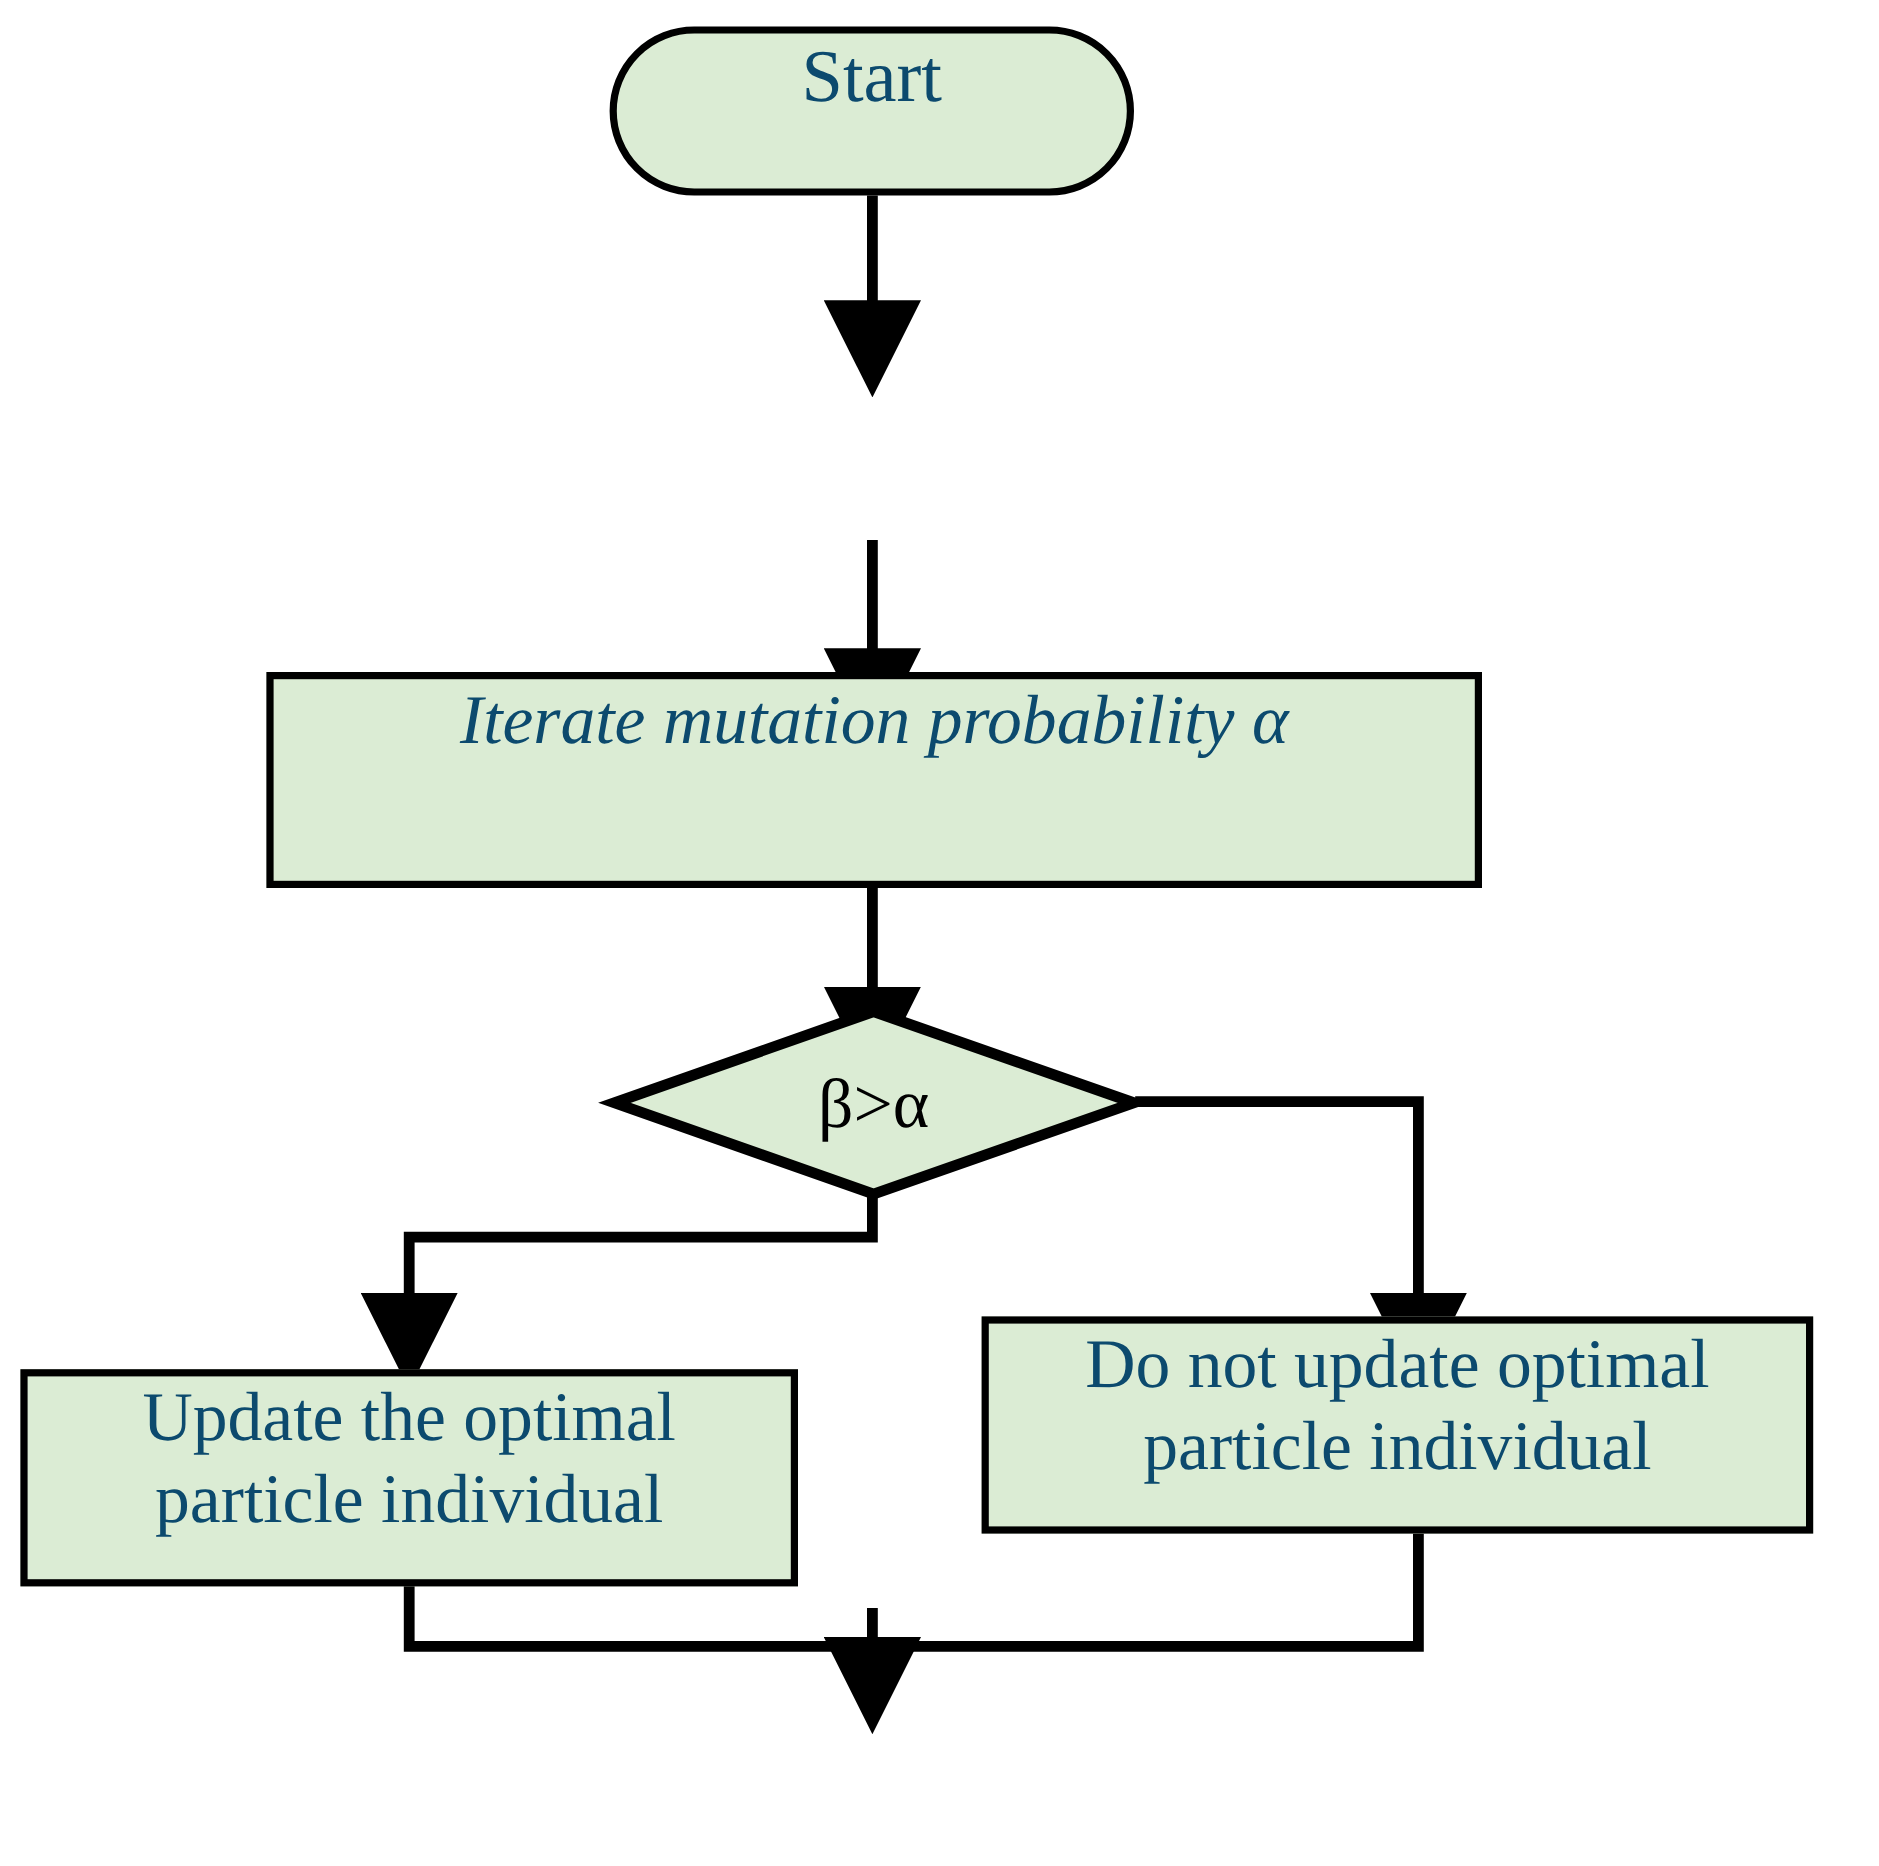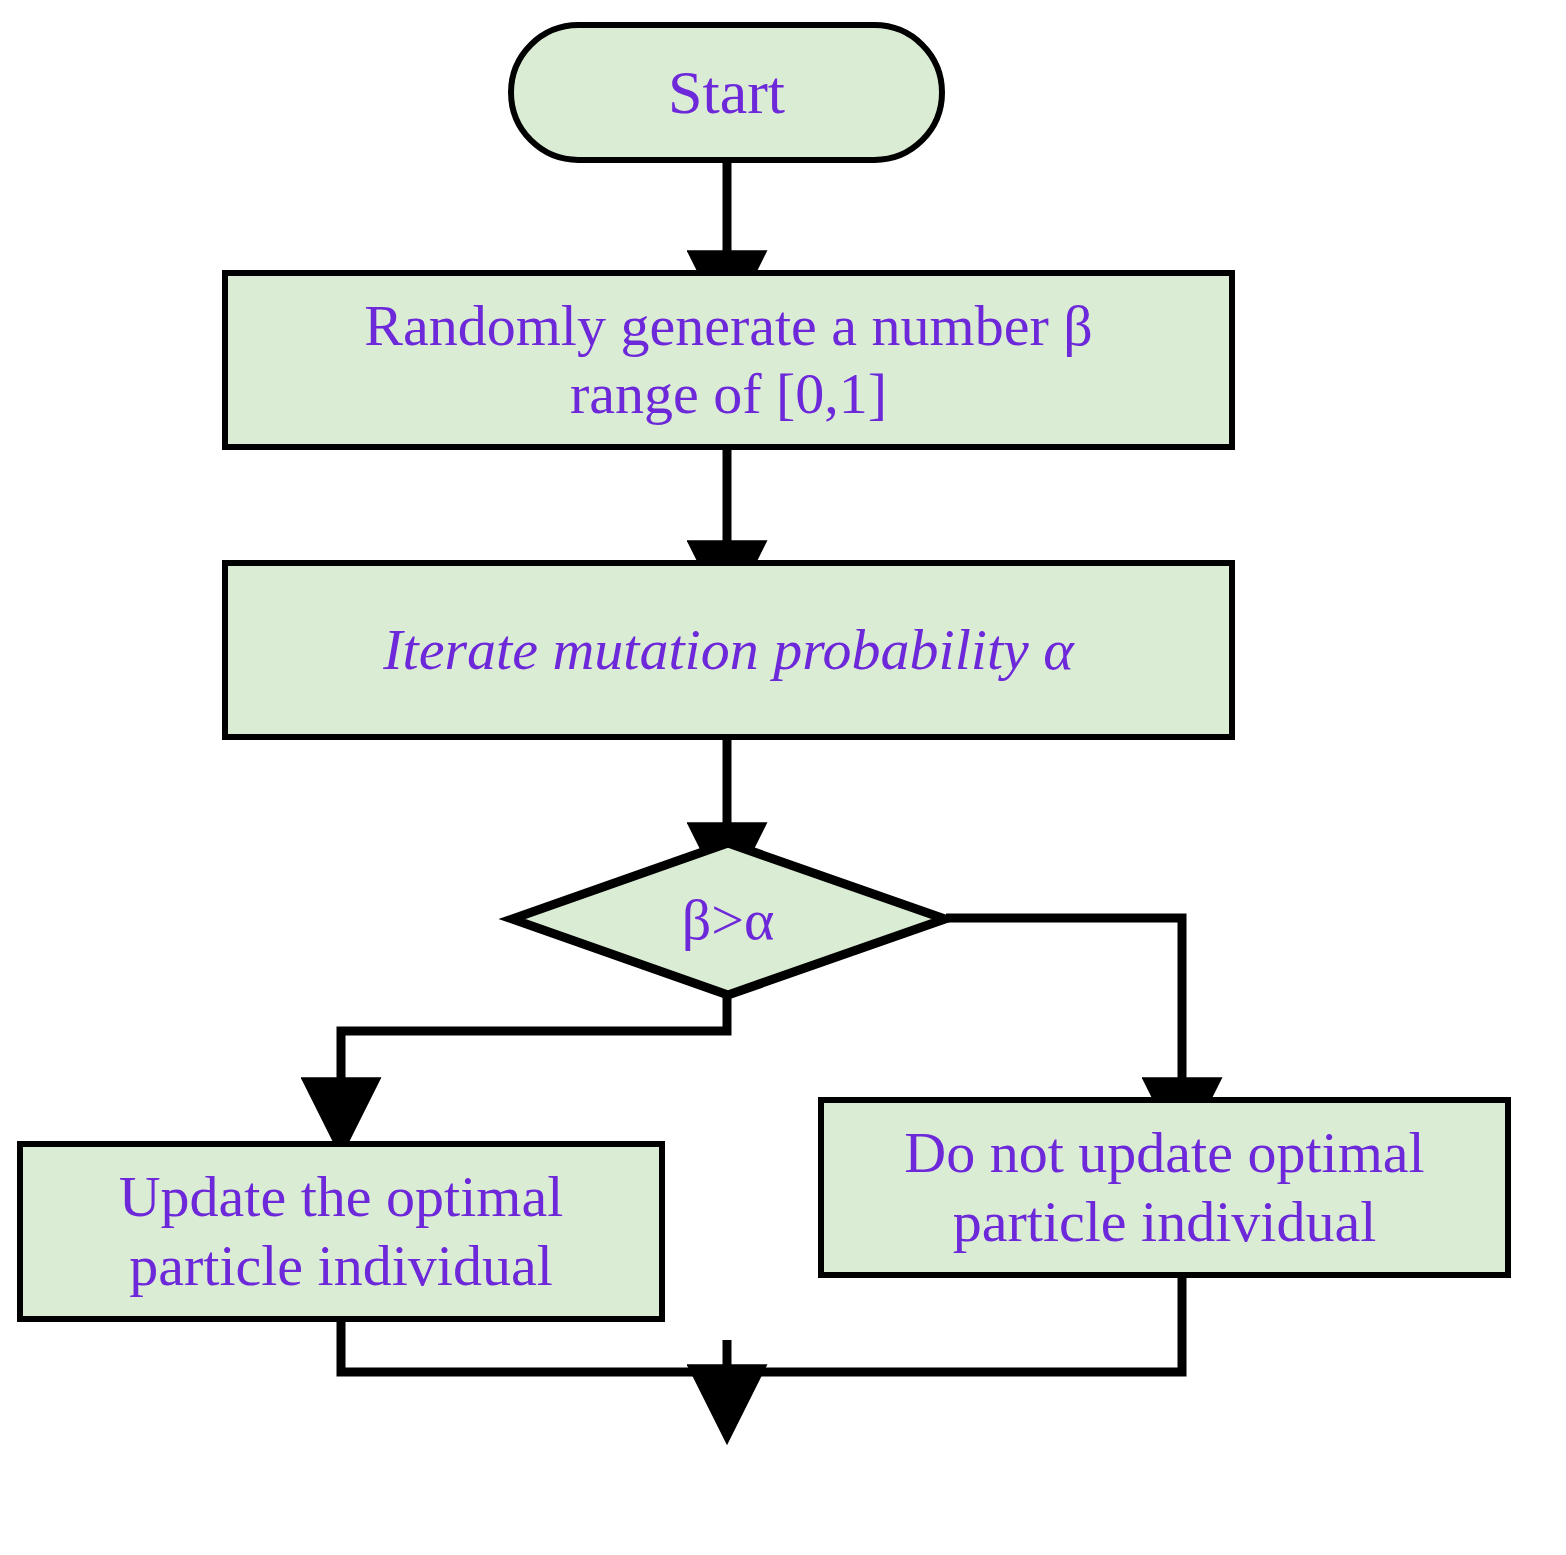--- a/index.html
+++ b/index.html
@@ -24,24 +24,24 @@
     top: 0;
     width: 1566px;
     height: 1555px;
   }
   .node {
     position: absolute;
     box-sizing: border-box;
     background: #dbecd4;
     border: 6px solid #000000;
     display: flex;
-    align-items: center;
+    align-items: flex-start;
     justify-content: center;
     text-align: center;
-    color: #6d28d9;
+    color: #0c4a6e;
     z-index: 2;
   }
   .node-label {
     display: block;
     width: 100%;
     line-height: 1.18;
     white-space: pre-line;
   }
   
   .terminator {
@@ -60,21 +60,21 @@
   .decision-label {
     position: absolute;
     left: 0;
     top: 0;
     width: 100%;
     height: 100%;
     display: flex;
     align-items: center;
     justify-content: center;
     font-size: 58px;
-    color: #6d28d9;
+    color: #000000;
     pointer-events: none;
   }
 
   
   #node-start    { left: 508px;  top: 22px;   width: 437px; height: 141px; }
   #node-random   { left: 222px;  top: 270px;  width: 1013px; height: 180px; }
   #node-iterate  { left: 222px;  top: 560px;  width: 1013px; height: 180px; font-style: italic; }
   #node-decision { left: 506px;  top: 838px;  width: 444px;  height: 162px; }
   #node-update   { left: 17px;   top: 1141px; width: 648px;  height: 181px; }
   #node-noupdate { left: 818px;  top: 1097px; width: 693px;  height: 181px; }
@@ -130,24 +130,20 @@
 
     <g>
       <polygon points="728,843 945,919 728,995 512,919" fill="#dbecd4" stroke="#000000" stroke-width="9" stroke-linejoin="miter"></polygon>
     </g>
   </svg>
 
   <div class="node terminator" id="node-start">
     <span class="node-label">Start</span>
   </div>
 
-  <div class="node process" id="node-random">
-    <span class="node-label">Randomly generate a number β
-range of [0,1]</span>
-  </div>
 
   <div class="node process" id="node-iterate">
     <span class="node-label">Iterate mutation probability α</span>
   </div>
 
   <div class="decision" id="node-decision">
     <span class="decision-label">β&gt;α</span>
   </div>
 
   <div class="node process" id="node-update">

